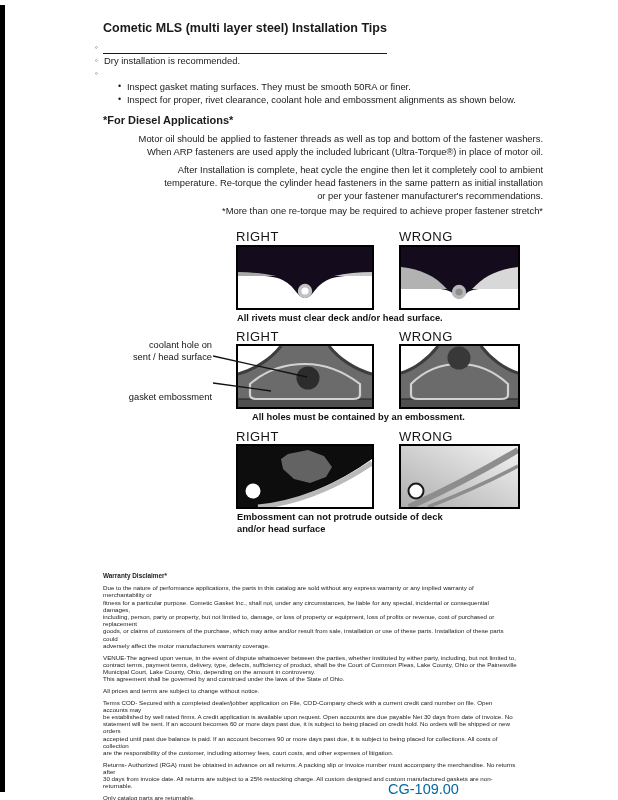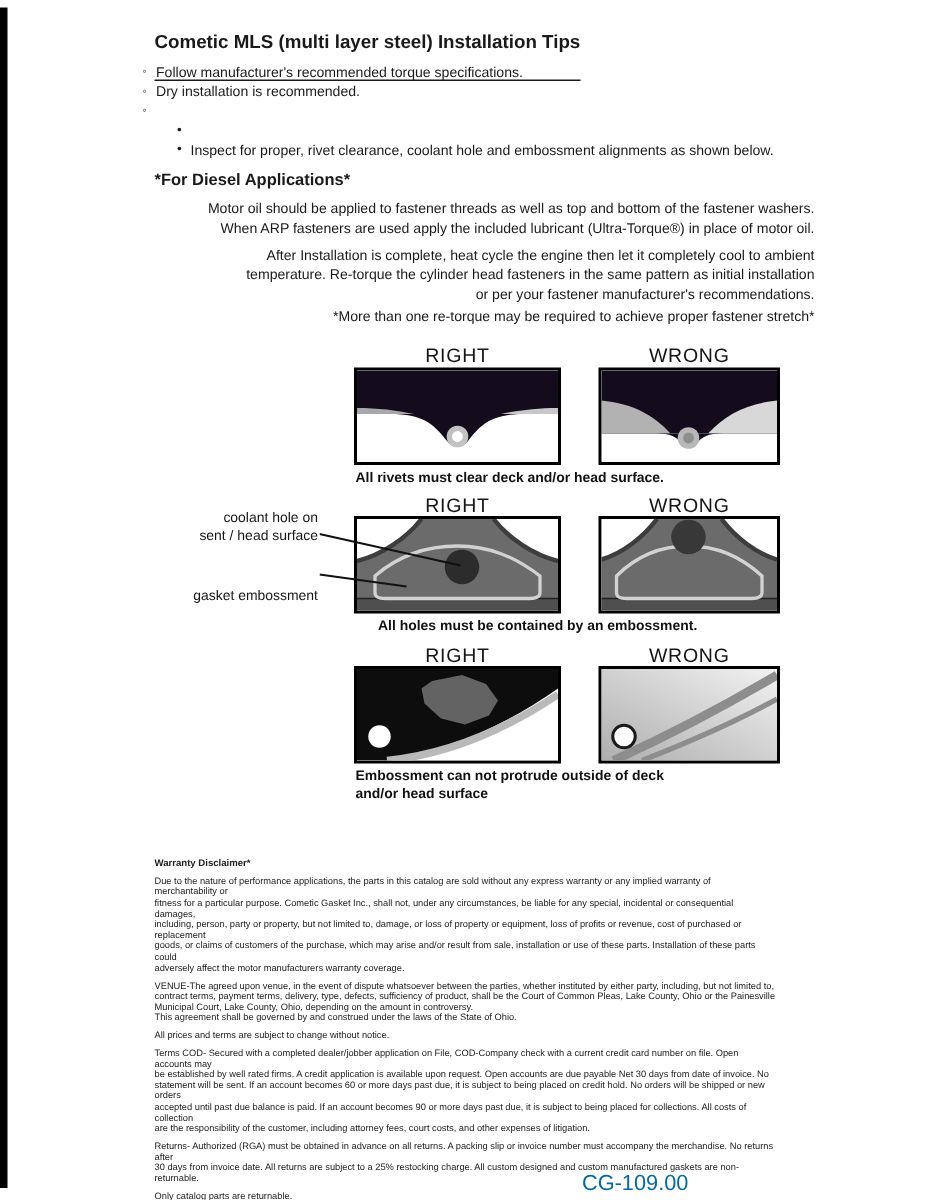--- a/index.html
+++ b/index.html
@@ -17,21 +17,21 @@
   .tip{display:flex;white-space:nowrap;}
   .tip .m{width:9px;text-align:left;font-size:8px;line-height:13px;}
   .subtips{margin-left:23px;}
   .subtips .m{font-size:9px;}
   .diesel-heading{left:103px;top:114px;font-size:11px;font-weight:bold;white-space:nowrap;text-align:right;}
   .para{left:103px;font-size:9.4px;line-height:13px;white-space:pre-line;width:440px;text-align:right;}
   .p1{top:132px;}
   .p2{top:163px;}
   .note{top:204px;}
 
-  .fig-label{font-size:13px;letter-spacing:0.5px;text-align:center;width:138px;white-space:nowrap;color:#151515;}
+  .fig-label{font-size:13px;letter-spacing:0.5px;width:138px;white-space:nowrap;color:#151515;}
   .fig-label.w{width:121px;}
   .panel{box-sizing:border-box;border:2px solid #000;background:#fff;}
   .panel svg{display:block;width:100%;height:100%;}
   .pL{left:236px;width:138px;height:65px;}
   .pR{left:399px;width:121px;height:65px;}
   .caption{font-size:9.3px;font-weight:bold;line-height:11.5px;white-space:pre-line;color:#111;}
 
   .ann{font-size:9.3px;line-height:11.5px;text-align:right;white-space:pre-line;color:#151515;}
   .ann1{left:100px;top:340px;width:112px;}
   .ann2{left:100px;top:392px;width:112px;}
@@ -45,32 +45,32 @@
 </head>
 <body>
 
 <div class="abs left-rule"></div>
 
 <div class="abs title">Cometic MLS (multi layer steel) Installation Tips</div>
 
 <div class="abs tips">
   <div class="tip">
     <span class="m">◦</span>
-    <span>Follow manufacturer's recommended torque specifications.</span>
   </div>
   <div class="tip">
     <span class="m">◦</span>
     <span>Dry installation is recommended.</span>
   </div>
   <div class="tip">
     <span class="m">◦</span>
   </div>
   <div class="subtips">
     <div class="tip">
       <span class="m">•</span>
+      <span>Inspect gasket mating surfaces.  They must be smooth 50RA or finer.</span>
     </div>
     <div class="tip">
       <span class="m">•</span>
       <span>Inspect for proper, rivet clearance, coolant hole and embossment alignments as shown below.</span>
     </div>
   </div>
 </div>
 
 <div class="abs diesel-heading">*For Diesel Applications*</div>
 <div class="abs para p1">Motor oil should be applied to fastener threads as well as top and bottom of the fastener washers.

